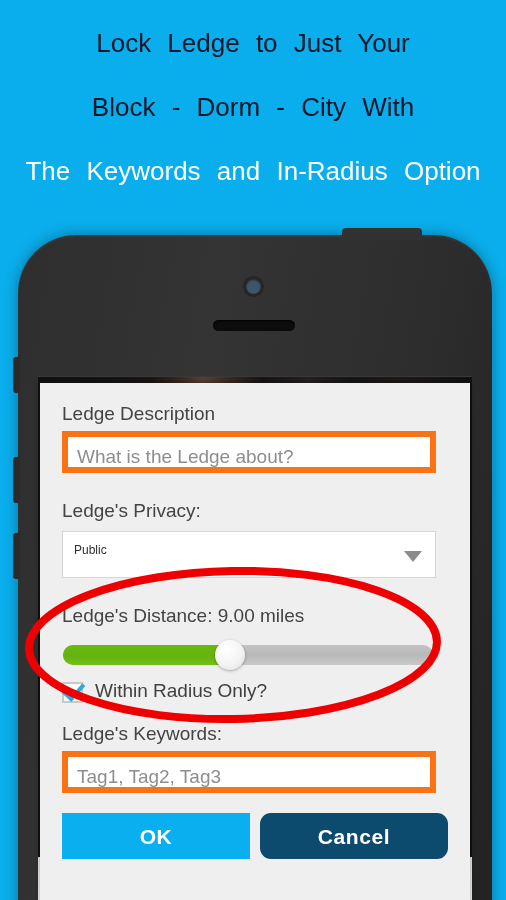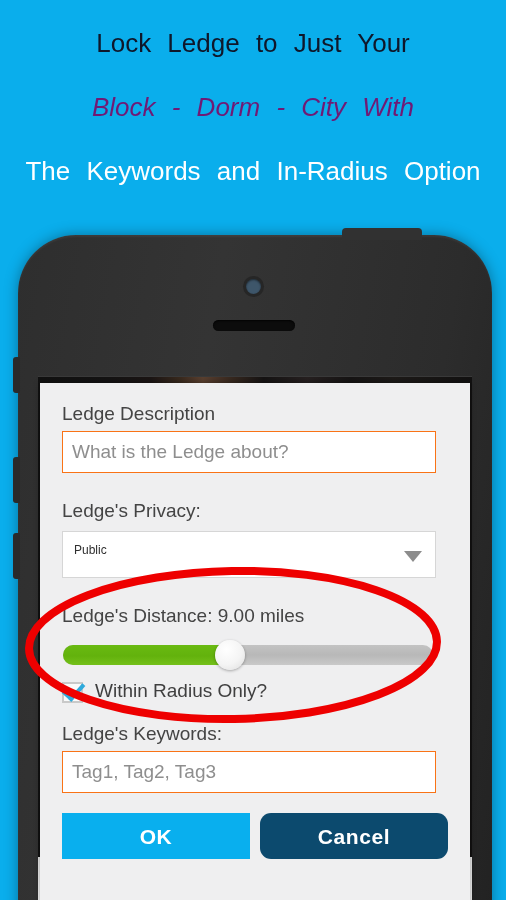--- a/index.html
+++ b/index.html
@@ -147,21 +147,21 @@
     color: #444444;
     white-space: nowrap;
   }
   .text-input {
     position: absolute;
     left: 22px;
     width: 374px;
     height: 42px;
     box-sizing: border-box;
     background: #ffffff;
-    border: 1px solid #f97316;
+    border: 6px solid #f97316;
     font-family: "Liberation Sans", sans-serif;
     font-size: 19px;
     color: #8e8e8e;
     padding: 0 9px;
     line-height: 40px;
     white-space: nowrap;
     overflow: hidden;
   }
 
   #label-description { top: 20px; }
@@ -296,21 +296,21 @@
     height: 160px;
     z-index: 10;
     pointer-events: none;
   }
 </style>
 </head>
 <body style="background: rgb(10, 174, 236);">
 
 <div id="promo-header" style="background: rgb(10, 174, 236);">
   <div class="promo-line" id="promo-line-0" style="color: #0f172a;">Lock Ledge to Just Your</div>
-  <div class="promo-line" id="promo-line-1" style="color: #701a75; font-style: italic;">Block - Dorm - City With</div>
+  <div class="promo-line" id="promo-line-1" style="color: #0f172a;">Block - Dorm - City With</div>
   <div class="promo-line" id="promo-line-2" style="color: rgb(255, 255, 255);">The Keywords and In-Radius Option</div>
 </div>
 
 <div id="phone-mockup">
 
   <div id="phone-body"></div>
 
   <div id="phone-power-button"></div>
   <div class="phone-side-button" id="phone-silent-switch"></div>
   <div class="phone-side-button" id="phone-volume-up"></div>

